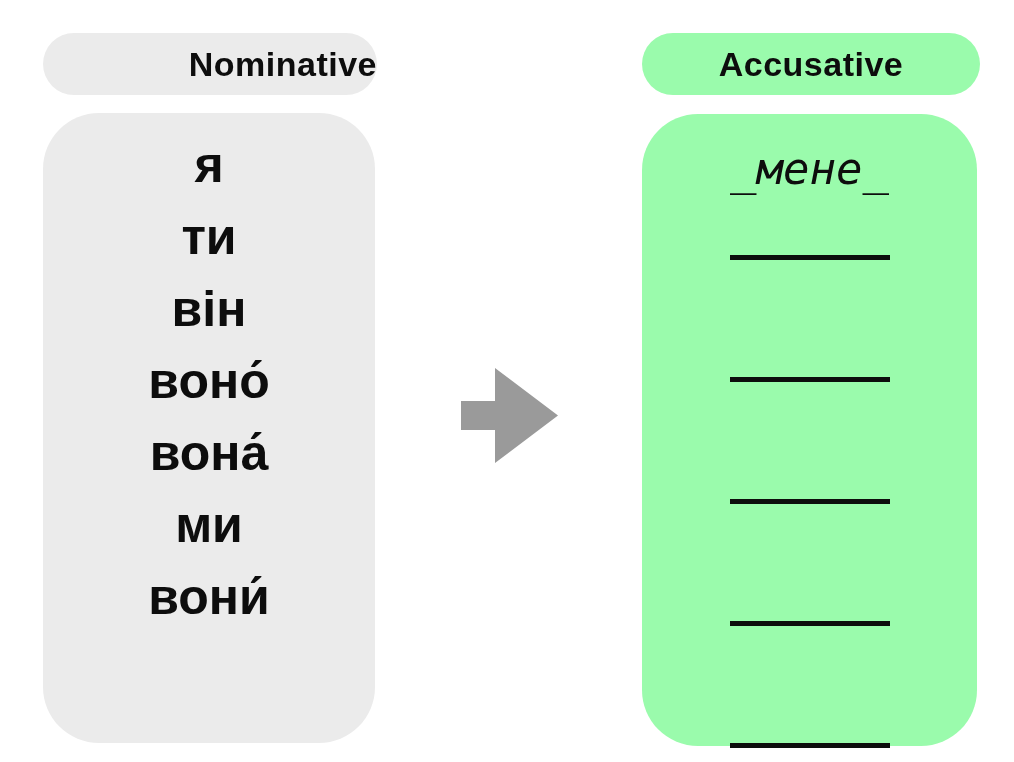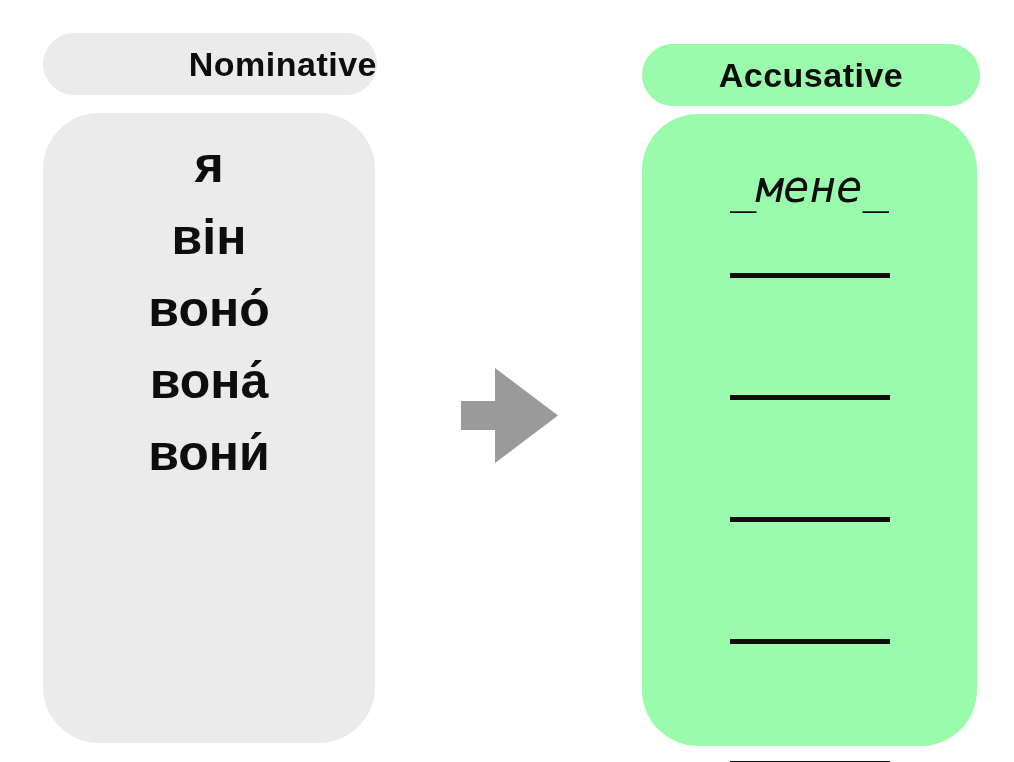--- a/index.html
+++ b/index.html
@@ -28,38 +28,38 @@
     height: 62px;
     border-radius: 32px;
     display: flex;
     align-items: center;
     justify-content: center;
     font-size: 34px;
     font-weight: 800;
     letter-spacing: 0.5px;
   }
   .pill.gray  { left: 43px;  width: 334px; background: var(--panel-gray); justify-content: flex-end; }
-  .pill.green { left: 642px; width: 338px; background: var(--panel-green); margin-top: 11px; }
+  .pill.green { left: 642px; width: 338px; background: var(--panel-green); }
 
   
   .panel {
     position: absolute;
     border-radius: 56px;
   }
   .panel.gray {
     left: 43px; top: 113px;
     width: 332px; height: 630px;
     background: var(--panel-gray);
     padding-top: 16px;
   }
   .panel.green {
     left: 642px; top: 114px;
     width: 335px; height: 632px;
     background: var(--panel-green);
-    padding-top: 37px;
+    padding-top: 19px;
   }
 
   
   .word-row {
     height: 72px;
     display: flex;
     align-items: center;
     justify-content: center;
     font-size: 50px;
     font-weight: 800;
@@ -99,23 +99,25 @@
 
 <div id="canvas">
 
   <div class="pill gray">
     <span>Nominative</span>
   </div>
 
   <div class="panel gray">
     <div id="word-list">
         <div class="word-row">я</div>
+        <div class="word-row">ти</div>
         <div class="word-row">він</div>
         <div class="word-row">воно́</div>
         <div class="word-row">вона́</div>
+        <div class="word-row">ми</div>
         <div class="word-row">вони́</div>
       </div>
   </div>
 
   <div class="arrow-wrap">
     <svg viewBox="0 0 102 101" xmlns="http://www.w3.org/2000/svg" aria-hidden="true">
       <polygon points="3,36 37,36 37,3 100,50.5 37,98 37,65 3,65" fill="#9a9a9a"></polygon>
     </svg>
   </div>
 

